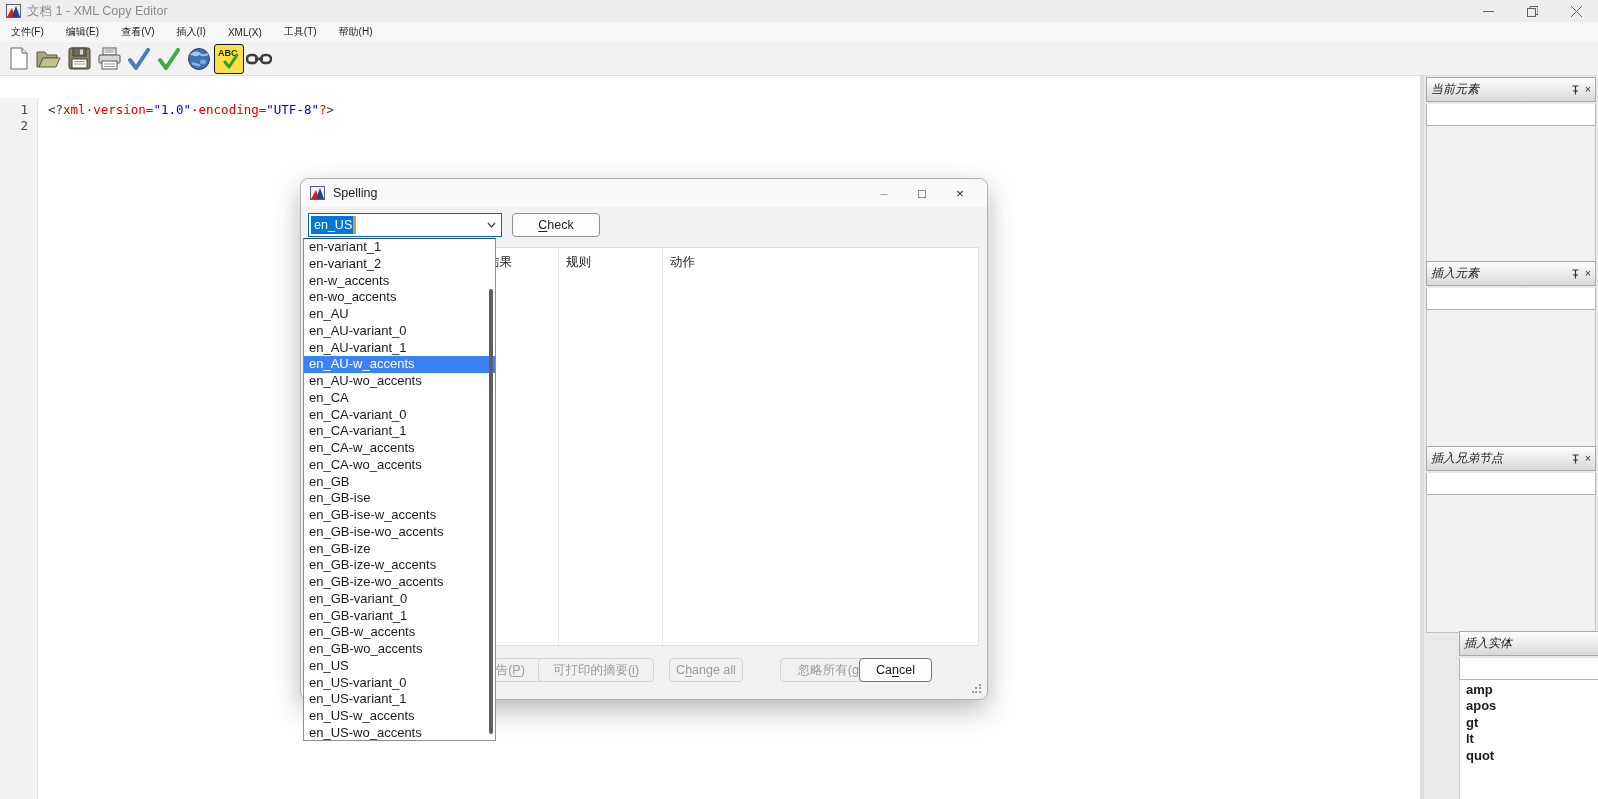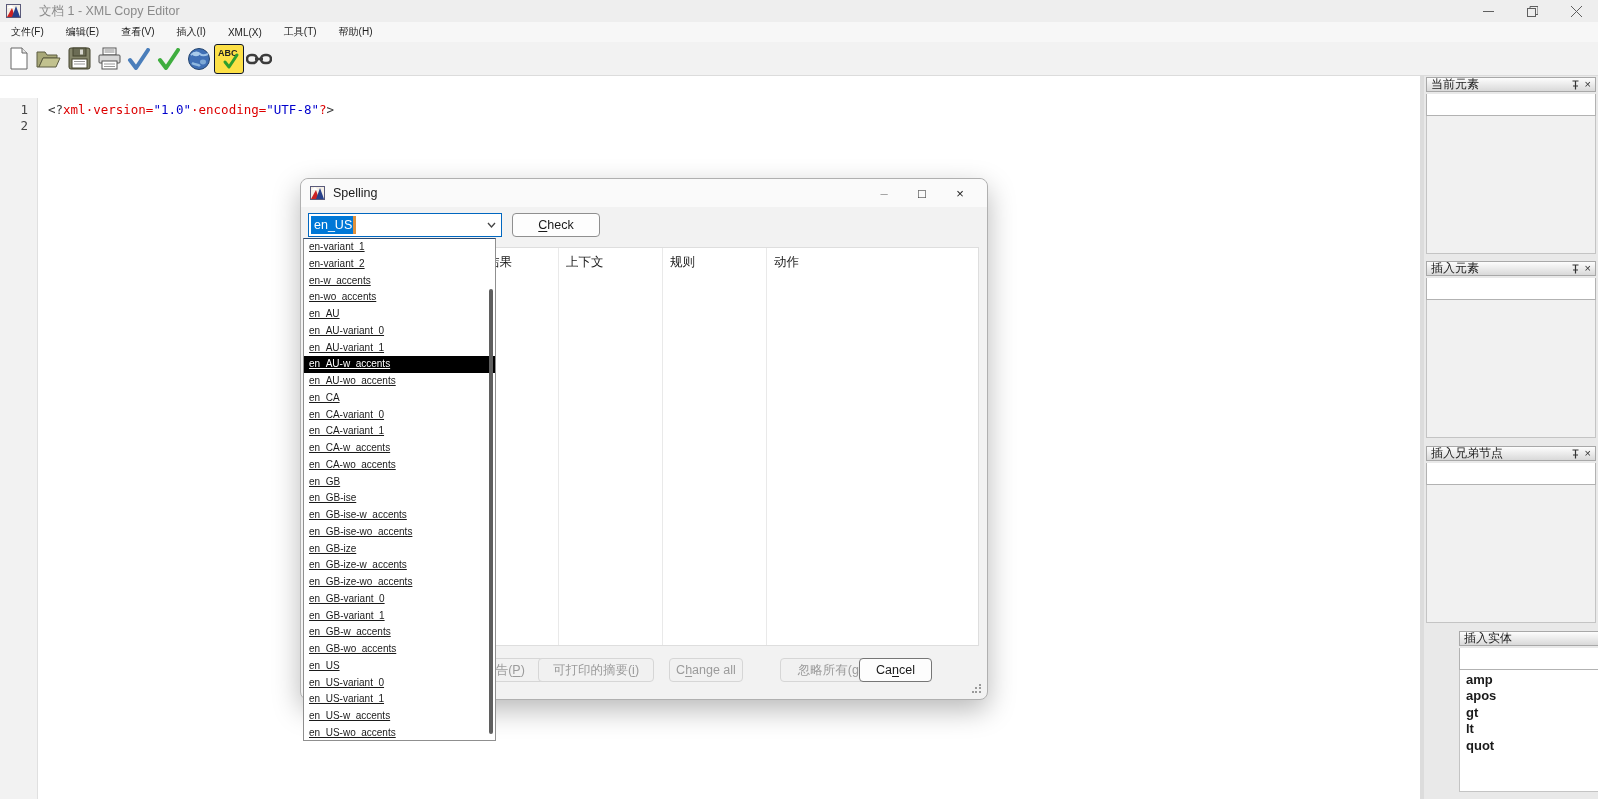--- a/index.html
+++ b/index.html
@@ -1,21 +1,21 @@
 <!DOCTYPE html>
 <html><head>
 <meta charset="utf-8">
 <style>
   * { margin:0; padding:0; box-sizing:border-box; }
   html,body { width:1598px; height:799px; overflow:hidden; }
   body { font-family:"Liberation Sans", sans-serif; font-size:13px; color:#1a1a1a; background:#fff; }
   .app { position:relative; width:1598px; height:799px; background:#fff; }
 
   
-  .titlebar { position:absolute; left:0; top:0; width:100%; height:22px; background:#eeeeee; display:flex; align-items:center;gap:12px; }
+  .titlebar { position:absolute; left:0; top:0; width:100%; height:22px; background:#eeeeee; display:flex; align-items:center; }
   .titlebar .app-ico { margin:0 6px 0 6px; }
   .titlebar .title { color:#8a8a8a; font-size:12.5px; }
   .win-controls { position:absolute; right:0; top:0; height:22px; display:flex; }
   .win-btn { width:44px; height:22px; display:flex; align-items:center; justify-content:center; color:#5f5f5f; }
 
   .menubar { position:absolute; left:0; top:22px; width:100%; height:20px; background:#f7f7f7; display:flex; align-items:center; }
   .menu-item { padding:2px 11px; color:#1c1c1c; font-size:10px; }
 
   .toolbar { position:absolute; left:0; top:42px; width:100%; height:34px; background:#f2f2f2; border-bottom:1px solid #dcdcdc; display:flex; align-items:center; padding-left:4px; }
   .tool-btn { width:30px; height:30px; display:flex; align-items:center; justify-content:center; border-radius:3px; }
@@ -28,21 +28,21 @@
 
   
   .editor { position:absolute; left:0; top:98px; width:1420px; height:701px; background:#ffffff; }
   .gutter { position:absolute; left:0; top:0; width:38px; height:100%; background:#f2f2f2; border-right:1px solid #e0e0e0; font-family:"DejaVu Sans Mono", monospace; font-size:12.5px; color:#444; text-align:right; padding:4px 9px 0 0; line-height:15.5px; }
   .code { position:absolute; left:48px; top:4px; font-family:"DejaVu Sans Mono", monospace; font-size:12.5px; line-height:15.5px; white-space:pre; }
   .splitter { position:absolute; left:1420px; top:76px; width:4px; height:723px; background:#dcdcdc; }
 
   
   .dock { position:absolute; left:1424px; top:76px; width:174px; height:723px; background:#e9e9e9; }
   .panel { position:absolute; left:2px; width:170px; }
-  .panel-hdr { height:15px; background:linear-gradient(#fdfdfd,#d9d9d9); border:1px solid #a8a8a8; display:flex; align-items:center; padding:4px 4px; font-size:12px; }
+  .panel-hdr { height:25px; background:linear-gradient(#fdfdfd,#d9d9d9); border:1px solid #a8a8a8; display:flex; align-items:center; padding:4px 4px; font-size:12px;font-style:italic; }
   .panel-hdr .ttl { flex:1; }
   .panel-hdr .hbtn { margin-left:5px; color:#333; font-size:11px; line-height:11px; }
   .panel-field { height:22px; background:#ffffff; border:1px solid #b2b2b2; border-top:none; margin-top:2px; }
   .panel-list { background:#f1f1f1; border:1px solid #c4c4c4; border-top:none;font-weight:bold; }
   .panel-list.white { background:#ffffff; font-size:13px; padding:2px 0 0 6px; line-height:16.4px; }
   .entity-item { height:16.4px; }
 
   
   .dialog { position:absolute; left:300px; top:178px; width:688px; height:522px; background:#f2f2f2; border:1px solid #b0b0b0; border-radius:8px; box-shadow:0 10px 28px rgba(0,0,0,.28); z-index:50; }
   .dlg-titlebar { position:absolute; left:0; top:0; width:100%; height:28px; background:#fafafa; border-radius:8px 8px 0 0; display:flex; align-items:center; }
@@ -74,22 +74,22 @@
   .dlg-buttons .btn { position:absolute; top:479px; height:24px; }
   .b-report   { left:160px; width:86px; }
   .b-print    { left:237px; width:116px; }
   .b-changeall{ left:368px; width:74px; }
   .b-ignore   { left:479px; width:101px; }
   .b-cancel   { left:558px; width:73px; border-color:#767676; }
   .grip { position:absolute; right:5px; bottom:5px; }
 
   
   .dd-popup { position:absolute; left:303px; top:238px; width:193px; height:503px; background:#ffffff; border:1px solid #8f8f8f; border-top-color:#2b4a73; z-index:60; }
-  .dd-item { height:16.76px; line-height:16.76px; padding-left:5px; font-size:10px; white-space:nowrap; overflow:hidden;text-decoration:underline; }
-  .dd-item.selected { background:#000000; color:#ffffff; }
+  .dd-item { height:16.76px; line-height:16.76px; padding-left:5px; font-size:13px; white-space:nowrap; overflow:hidden; }
+  .dd-item.selected { background:#3b82f6; color:#ffffff; }
   .dd-scroll { position:absolute; right:2px; top:50px; width:4px; height:445px; background:#5f5f5f; border-radius:2px; }
 
   svg { display:block; }
 </style>
 </head>
 <body>
 
 <div class="app">
 
   <div class="titlebar">
@@ -311,21 +311,20 @@
           </svg>
       </span>
     </div>
 
     <div class="btn check-btn">
       <span><span></span><u>C</u><span>heck</span></span>
     </div>
 
     <div class="grid">
         <div class="grid-col">结果</div>
-        <div class="grid-col">上下文</div>
         <div class="grid-col">规则</div>
         <div class="grid-col">动作</div>
       </div>
 
     <div class="dlg-buttons">
       <div class="btn disabled b-report">
         <span><span>报告(</span><u>P</u><span>)</span></span>
       </div>
       <div class="btn disabled b-print">
         <span><span>可打印的摘要(</span><u>i</u><span>)</span></span>

